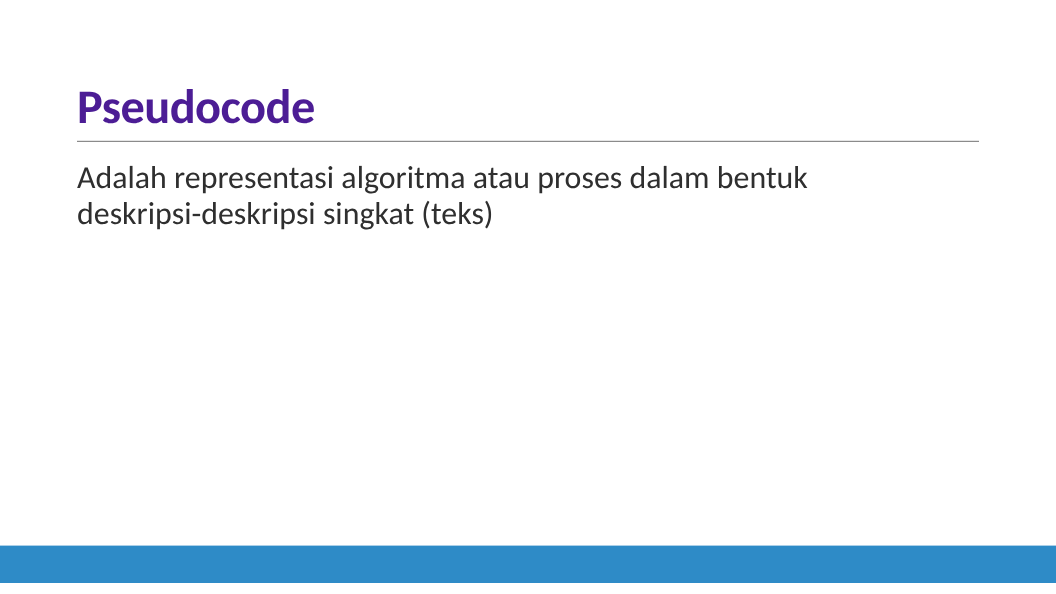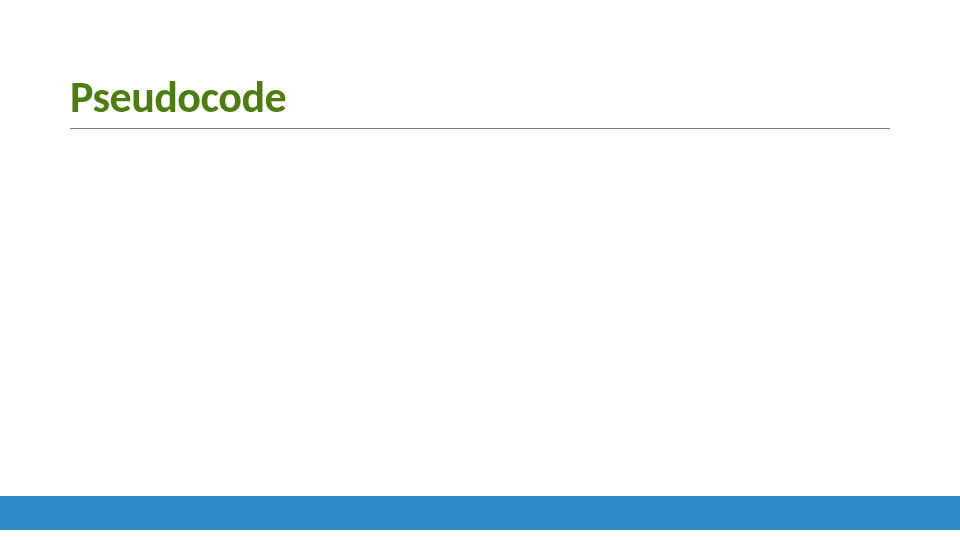--- a/index.html
+++ b/index.html
@@ -17,21 +17,21 @@
     }
     .slide-container {
       width: 100%;
       height: 100%;
       position: relative;
       padding: 70px 70px 0 70px;
     }
     .title {
       font-size: 44px;
       font-weight: 700;
-      color: #4d7c0f;
+      color: #4c1d95;
       letter-spacing: -0.5px;
       margin-bottom: 4px;
     }
     .title-underline {
       border: none;
       border-top: 1.5px solid #7f7f7f;
       margin-bottom: 16px;
       width: 100%;
     }
     .body-text {
@@ -49,15 +49,16 @@
       height: 34px;
       background: #2e8bc7;
     }
   </style>
 </head>
 <body>
 
 <div class="slide-container">
   <h1 class="title">Pseudocode</h1>
   <hr class="title-underline">
+  <p class="body-text">Adalah representasi algoritma atau proses dalam bentuk deskripsi-deskripsi singkat (teks)</p>
 </div>
 
 <div class="footer-bar"></div>
 
 </body></html>

